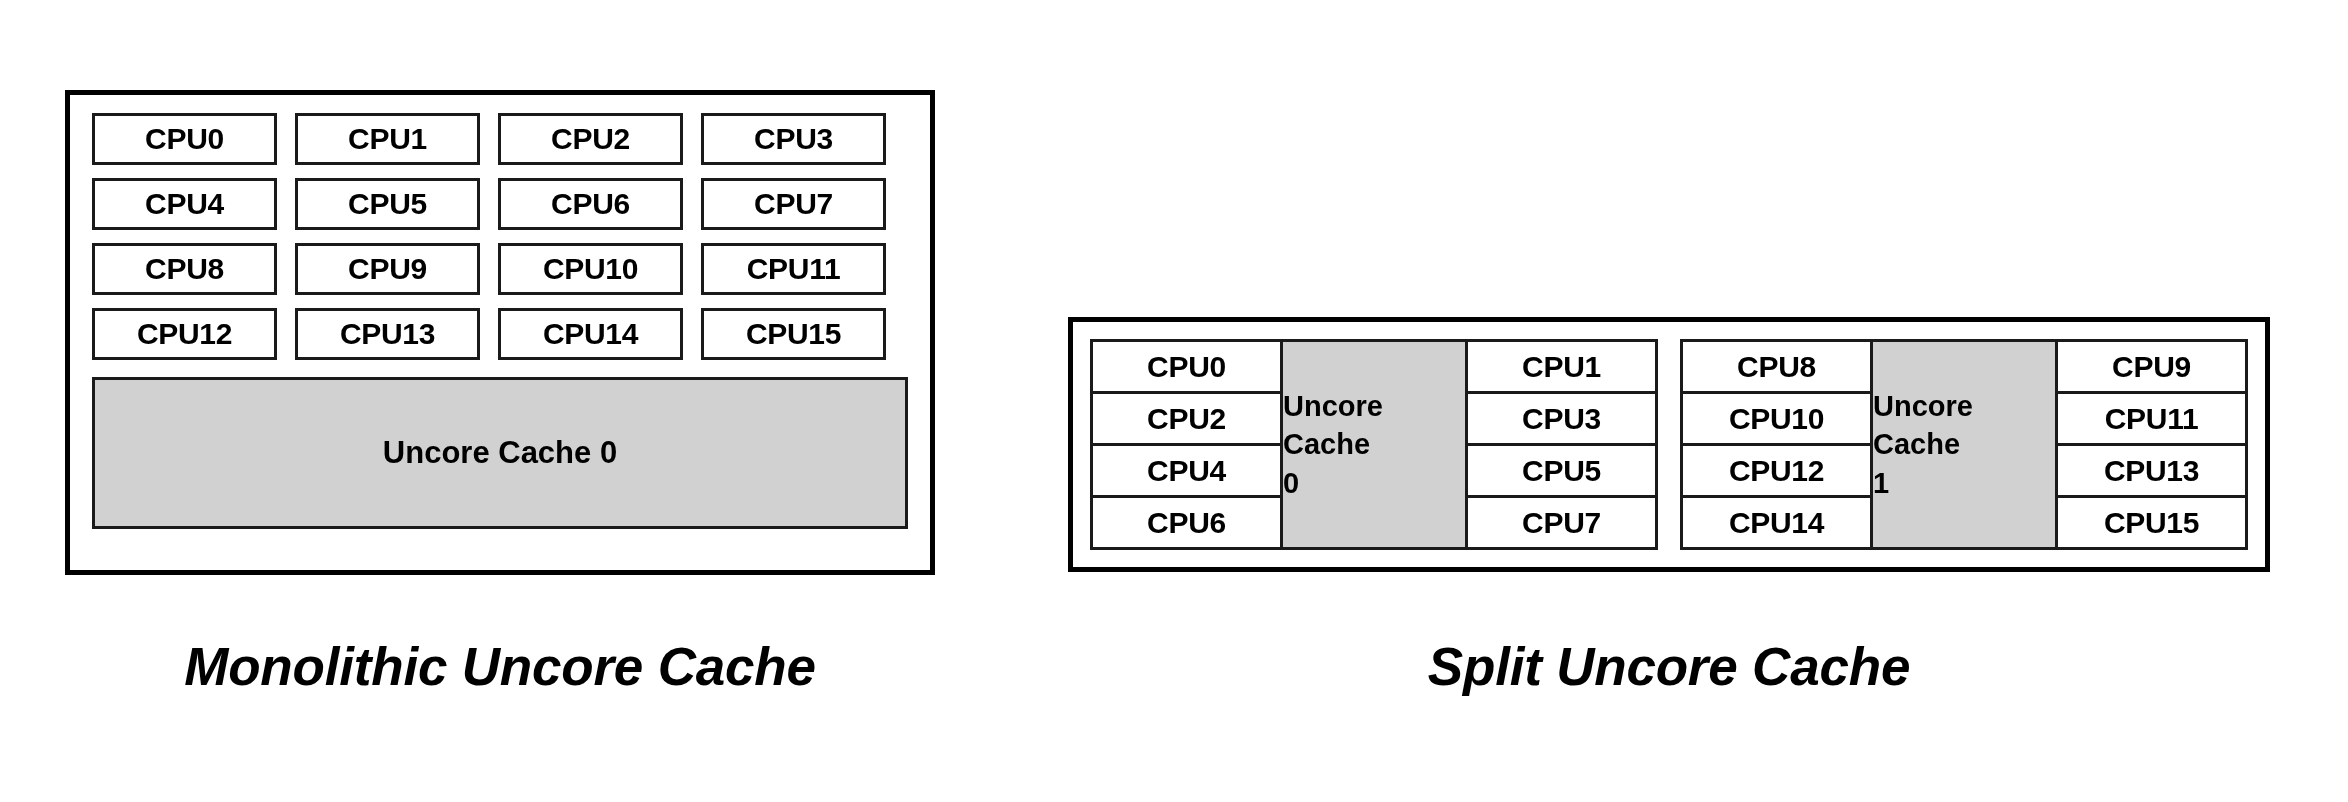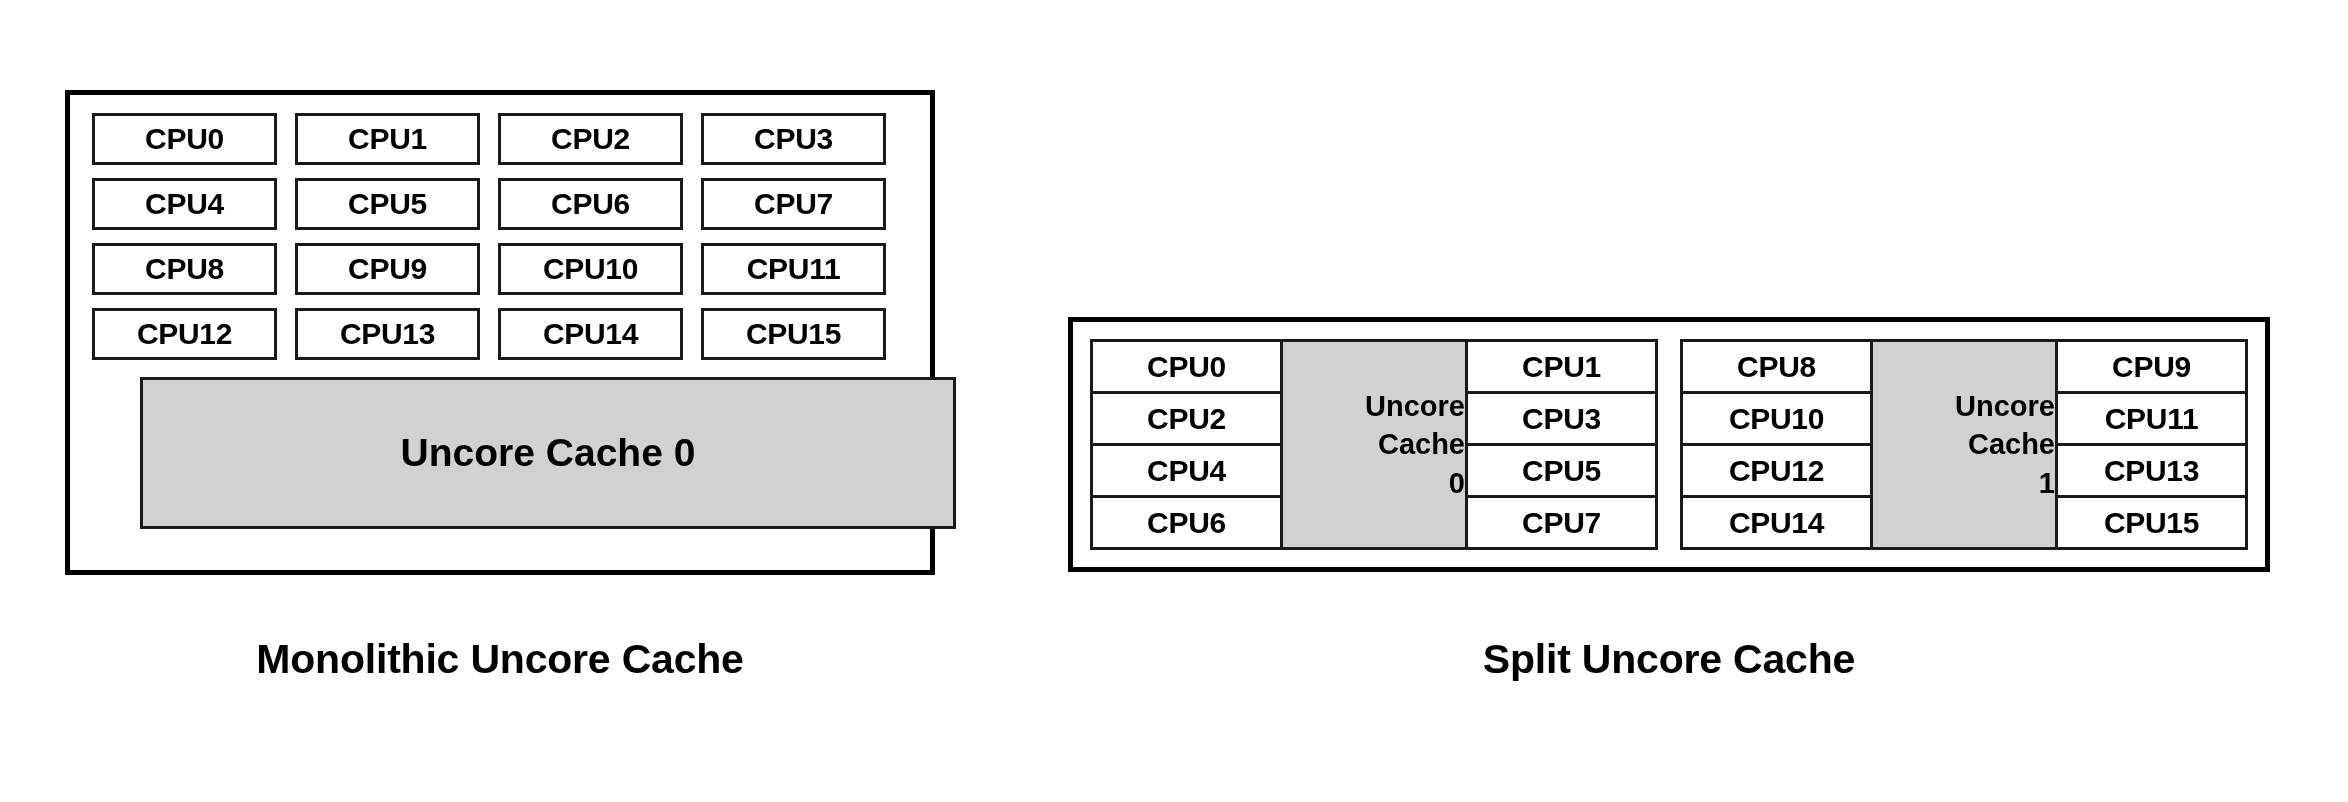--- a/index.html
+++ b/index.html
@@ -59,24 +59,23 @@
     left: 22px;
     top: 282px;
     width: 816px;
     height: 152px;
     background: #d1d1d1;
     border: 3px solid #1a1a1a;
     box-sizing: border-box;
     display: flex;
     align-items: center;
     justify-content: center;
-    font-size: 39px;
-    font-weight: bold;
-    color: #000000;
-    margin-left: 48px;
+    font-size: 31px;
+    font-weight: bold;
+    color: #000000;
   }
 
   
   #split-panel {
     left: 1068px;
     top: 317px;
     width: 1202px;
     height: 255px;
   }
   .split-inner {
@@ -117,39 +116,40 @@
 
   .split-cache {
     width: 188px;
     flex: 0 0 188px;
     background: #d1d1d1;
     border-left: 3px solid #1a1a1a;
     border-right: 3px solid #1a1a1a;
     box-sizing: border-box;
     display: flex;
     flex-direction: column;
-    align-items: flex-end;
+    align-items: flex-start;
     justify-content: center;
     font-size: 29px;
     font-weight: bold;
     color: #000000;
     line-height: 1.32;
     text-align: center;
   }
   .split-cache span { display: block; }
 
   
   .caption {
     position: absolute;
-    font-size: 41px;
+    font-size: 53px;
     font-weight: bold;
     color: #000000;
     white-space: nowrap;
     font-stretch: condensed;
     letter-spacing: -0.2px;
+    font-style: italic;
   }
   #caption-monolithic {
     left: 0;
     top: 636px;
     width: 1000px;
     text-align: center;
   }
   #caption-split {
     left: 1068px;
     top: 636px;

